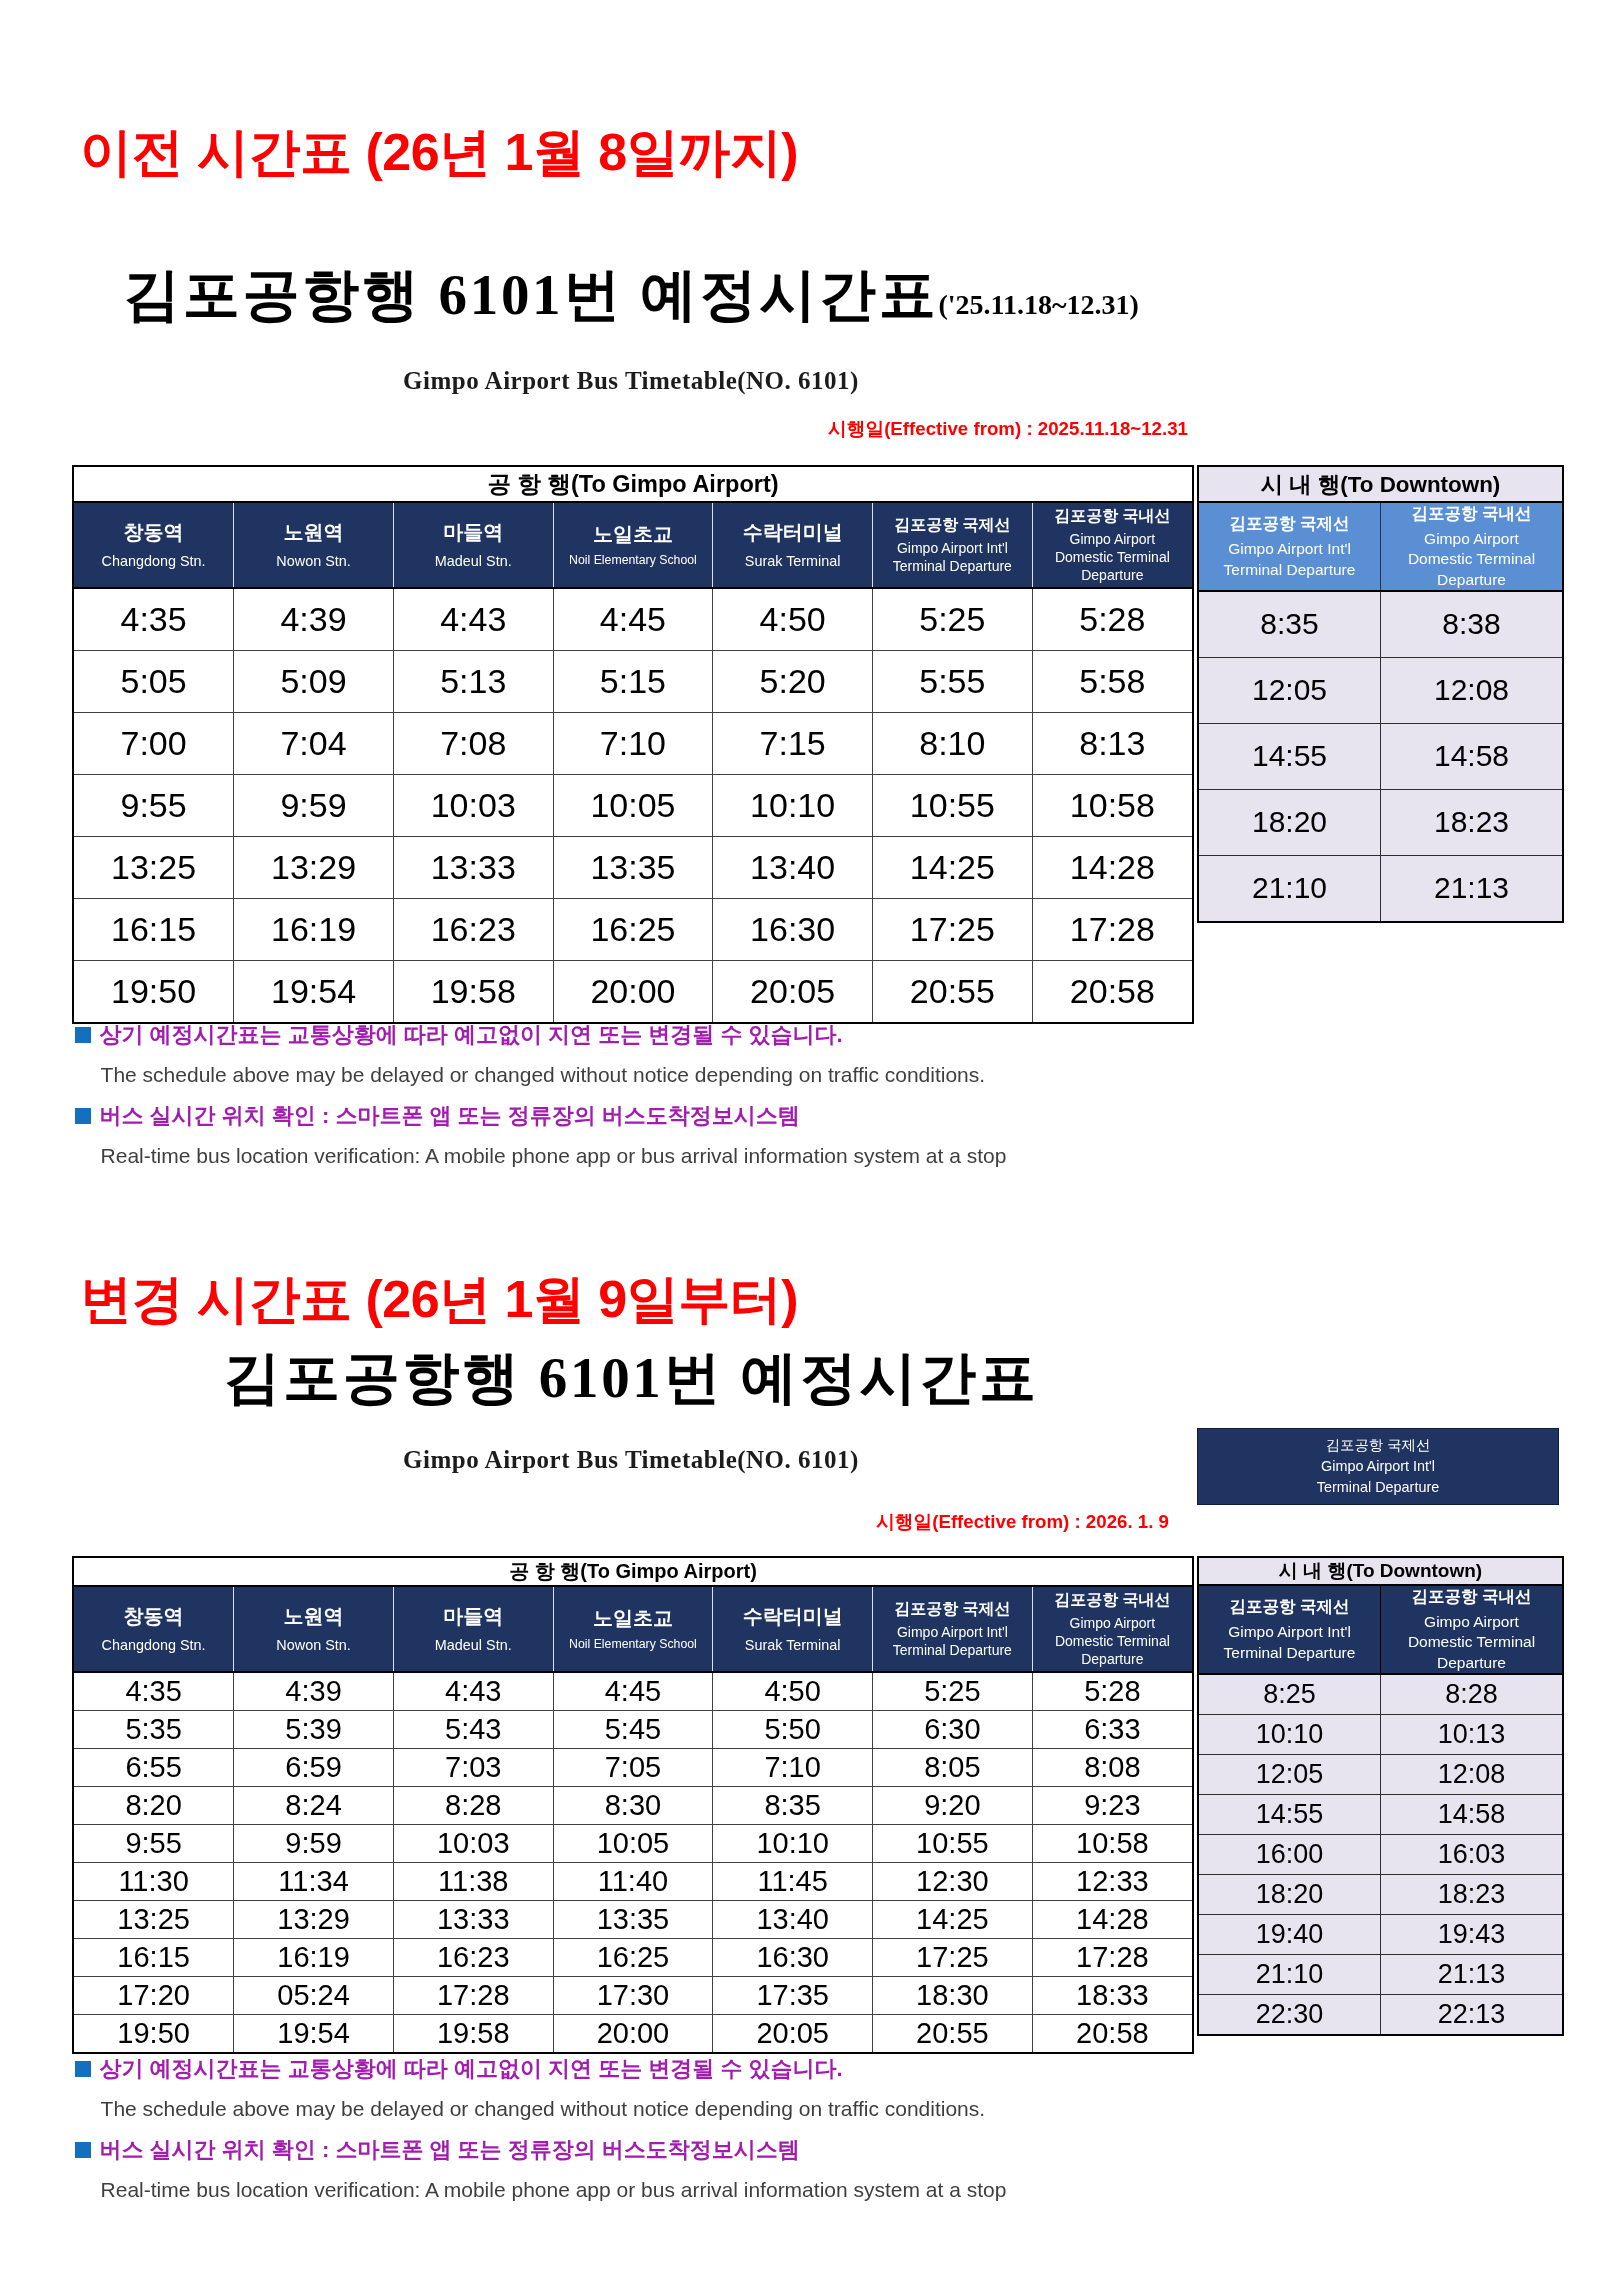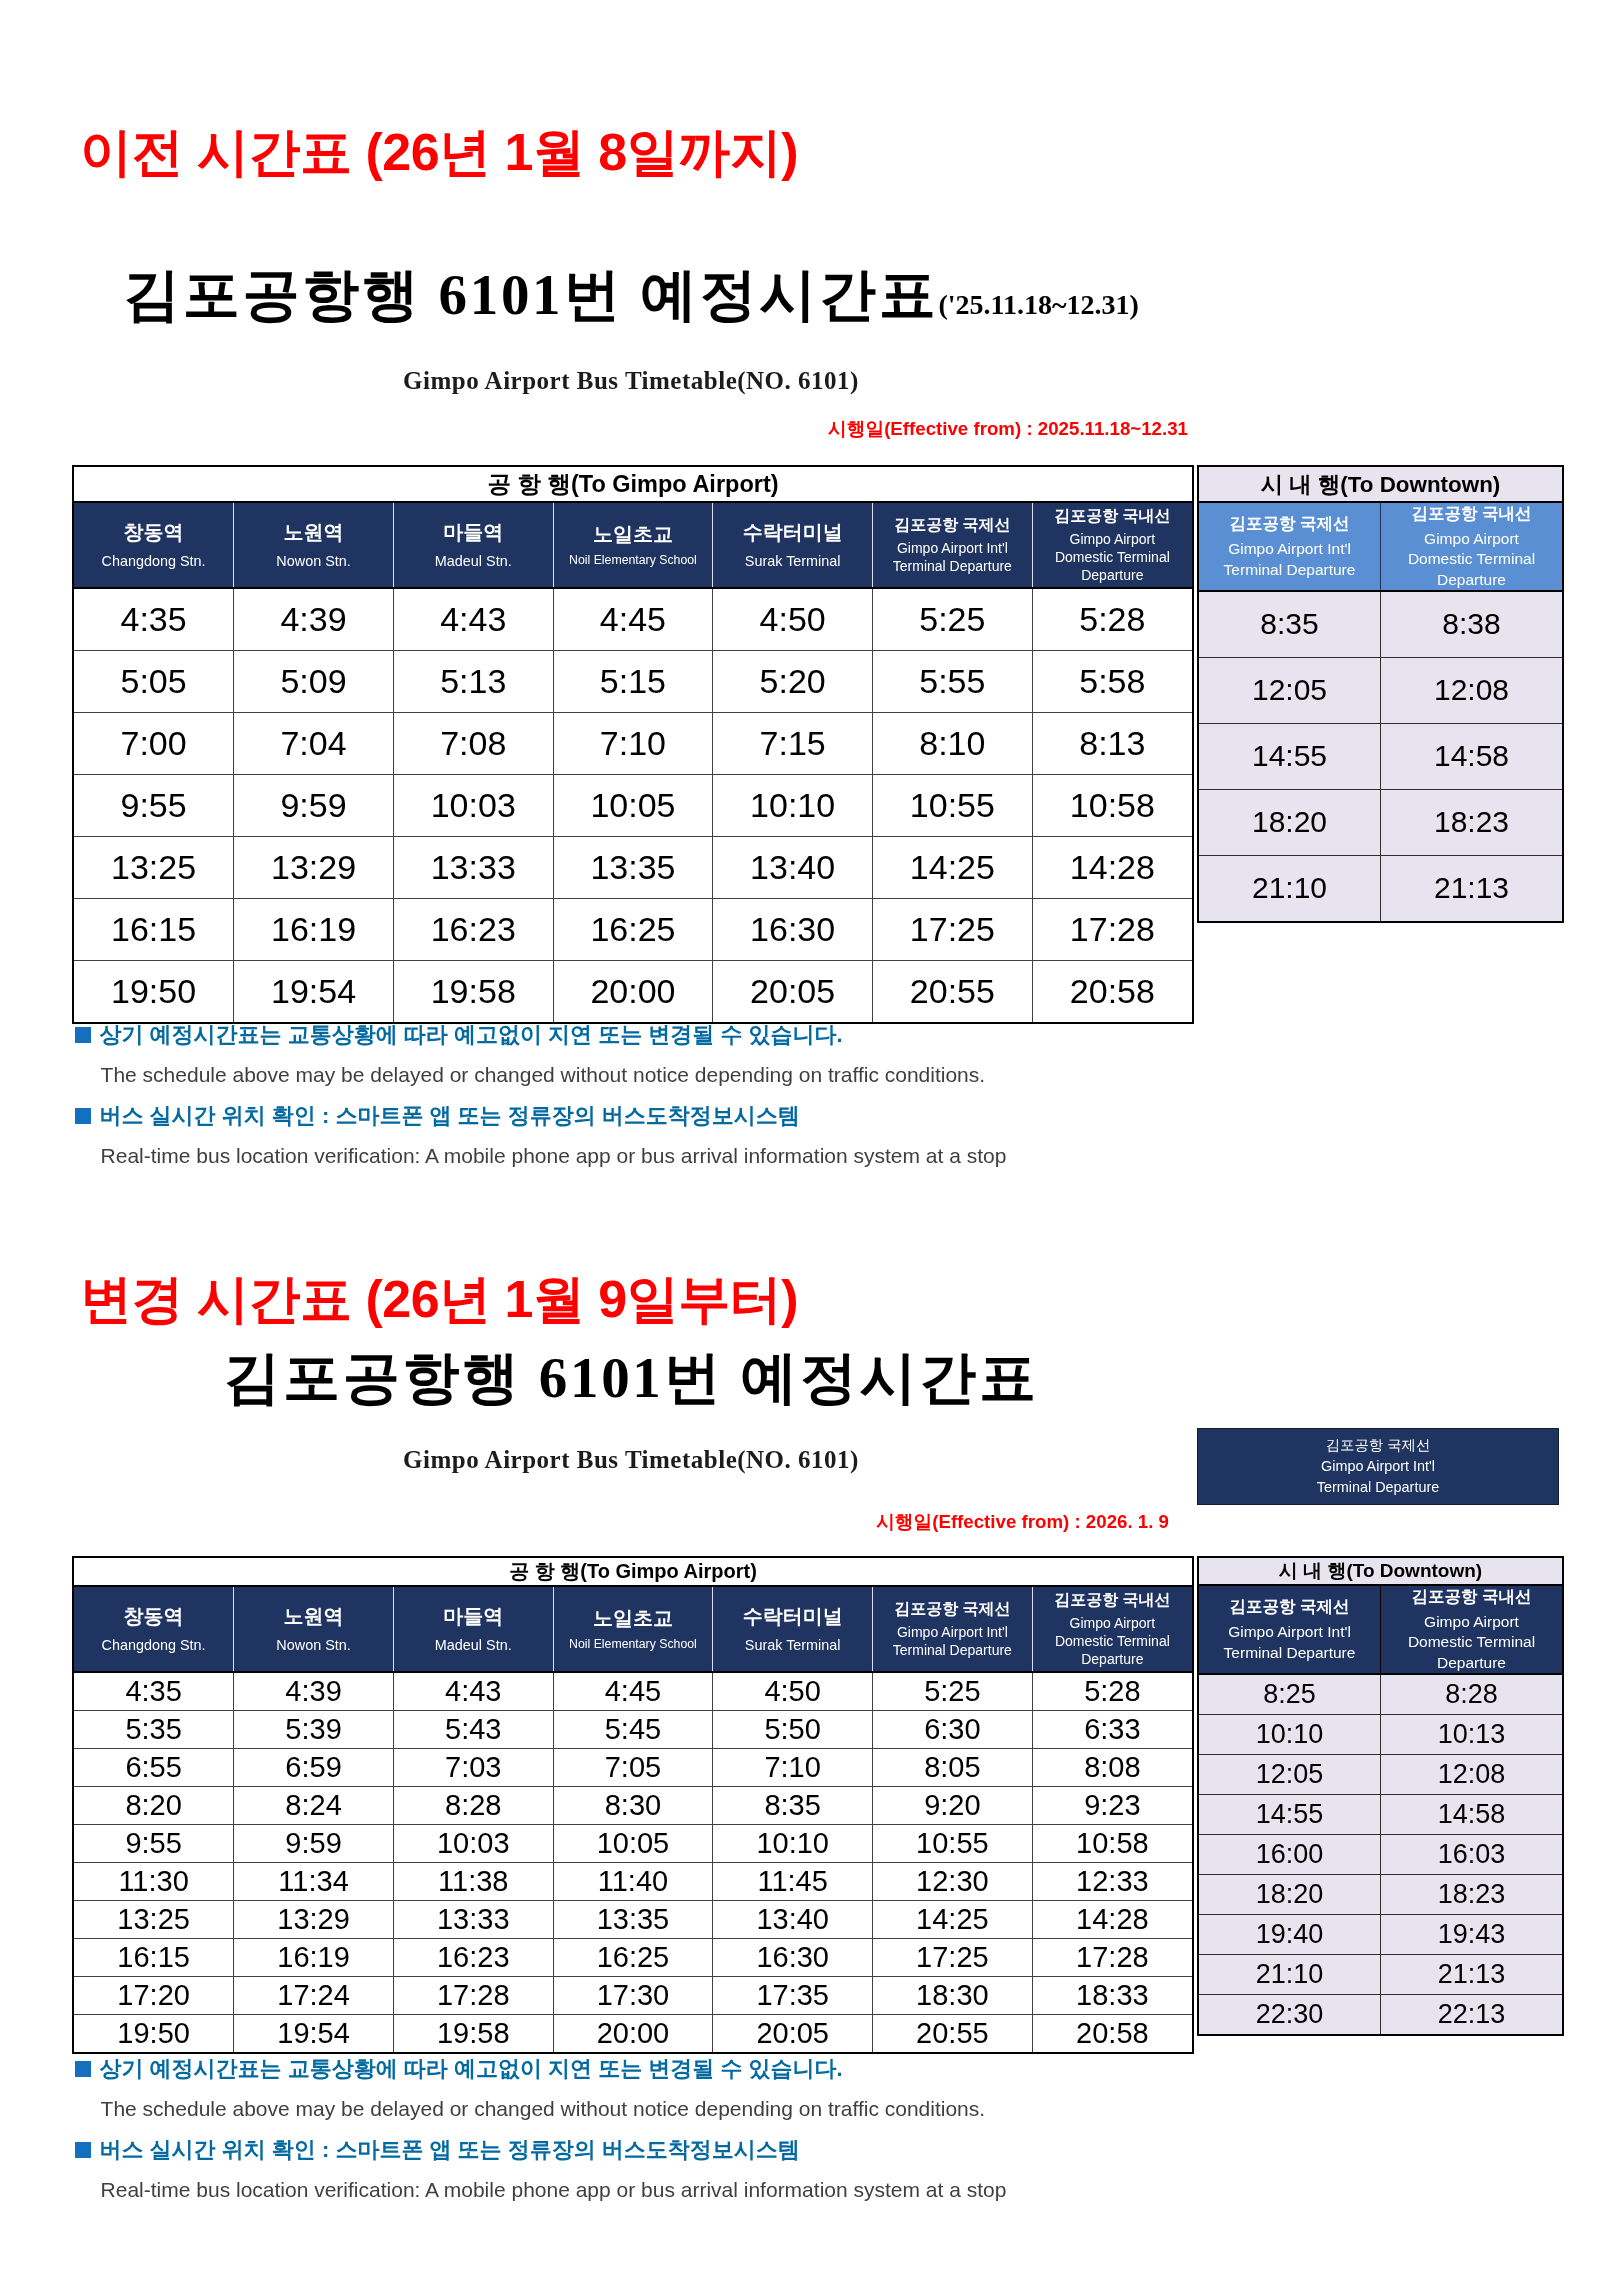--- a/index.html
+++ b/index.html
@@ -51,21 +51,21 @@
   .dt1 tr.head-row th{background:#5B8FD4;}
   .dt1 tr.head-row th + th{border-left:1.6px solid #1d3257;}
   .dt2 tr.head-row th{background:#1F3460;}
   .dt2 tr.head-row th + th{border-left:1.6px solid #000;}
 
   .infobox{position:absolute;background:#1F3460;border:1.6px solid #101c38;color:#fff;
            display:flex;align-items:center;justify-content:center;text-align:center;
            font-size:14.4px;line-height:1.45;white-space:pre-line;}
 
   .notes{position:absolute;}
-  .note-ko{color:#0369a1;font-size:22px;font-weight:700;margin-bottom:13.3px;
+  .note-ko{color:#a21caf;font-size:22px;font-weight:700;margin-bottom:13.3px;
            display:flex;align-items:center;white-space:nowrap;}
   .bullet{width:16px;height:16px;background:#1470BE;display:inline-block;
           margin-right:8.5px;flex:0 0 auto;}
   .note-en{color:#3f3f3f;font-size:21px;font-weight:400;margin:0 0 13.3px 25.6px;white-space:nowrap;}
 </style>
 </head>
 <body>
 
 <div class="page">
 
@@ -367,21 +367,21 @@
             <td>16:15</td>
             <td>16:19</td>
             <td>16:23</td>
             <td>16:25</td>
             <td>16:30</td>
             <td>17:25</td>
             <td>17:28</td>
           </tr>
           <tr>
             <td>17:20</td>
-            <td>17:24</td>
+            <td>05:24</td>
             <td>17:28</td>
             <td>17:30</td>
             <td>17:35</td>
             <td>18:30</td>
             <td>18:33</td>
           </tr>
           <tr>
             <td>19:50</td>
             <td>19:54</td>
             <td>19:58</td>

